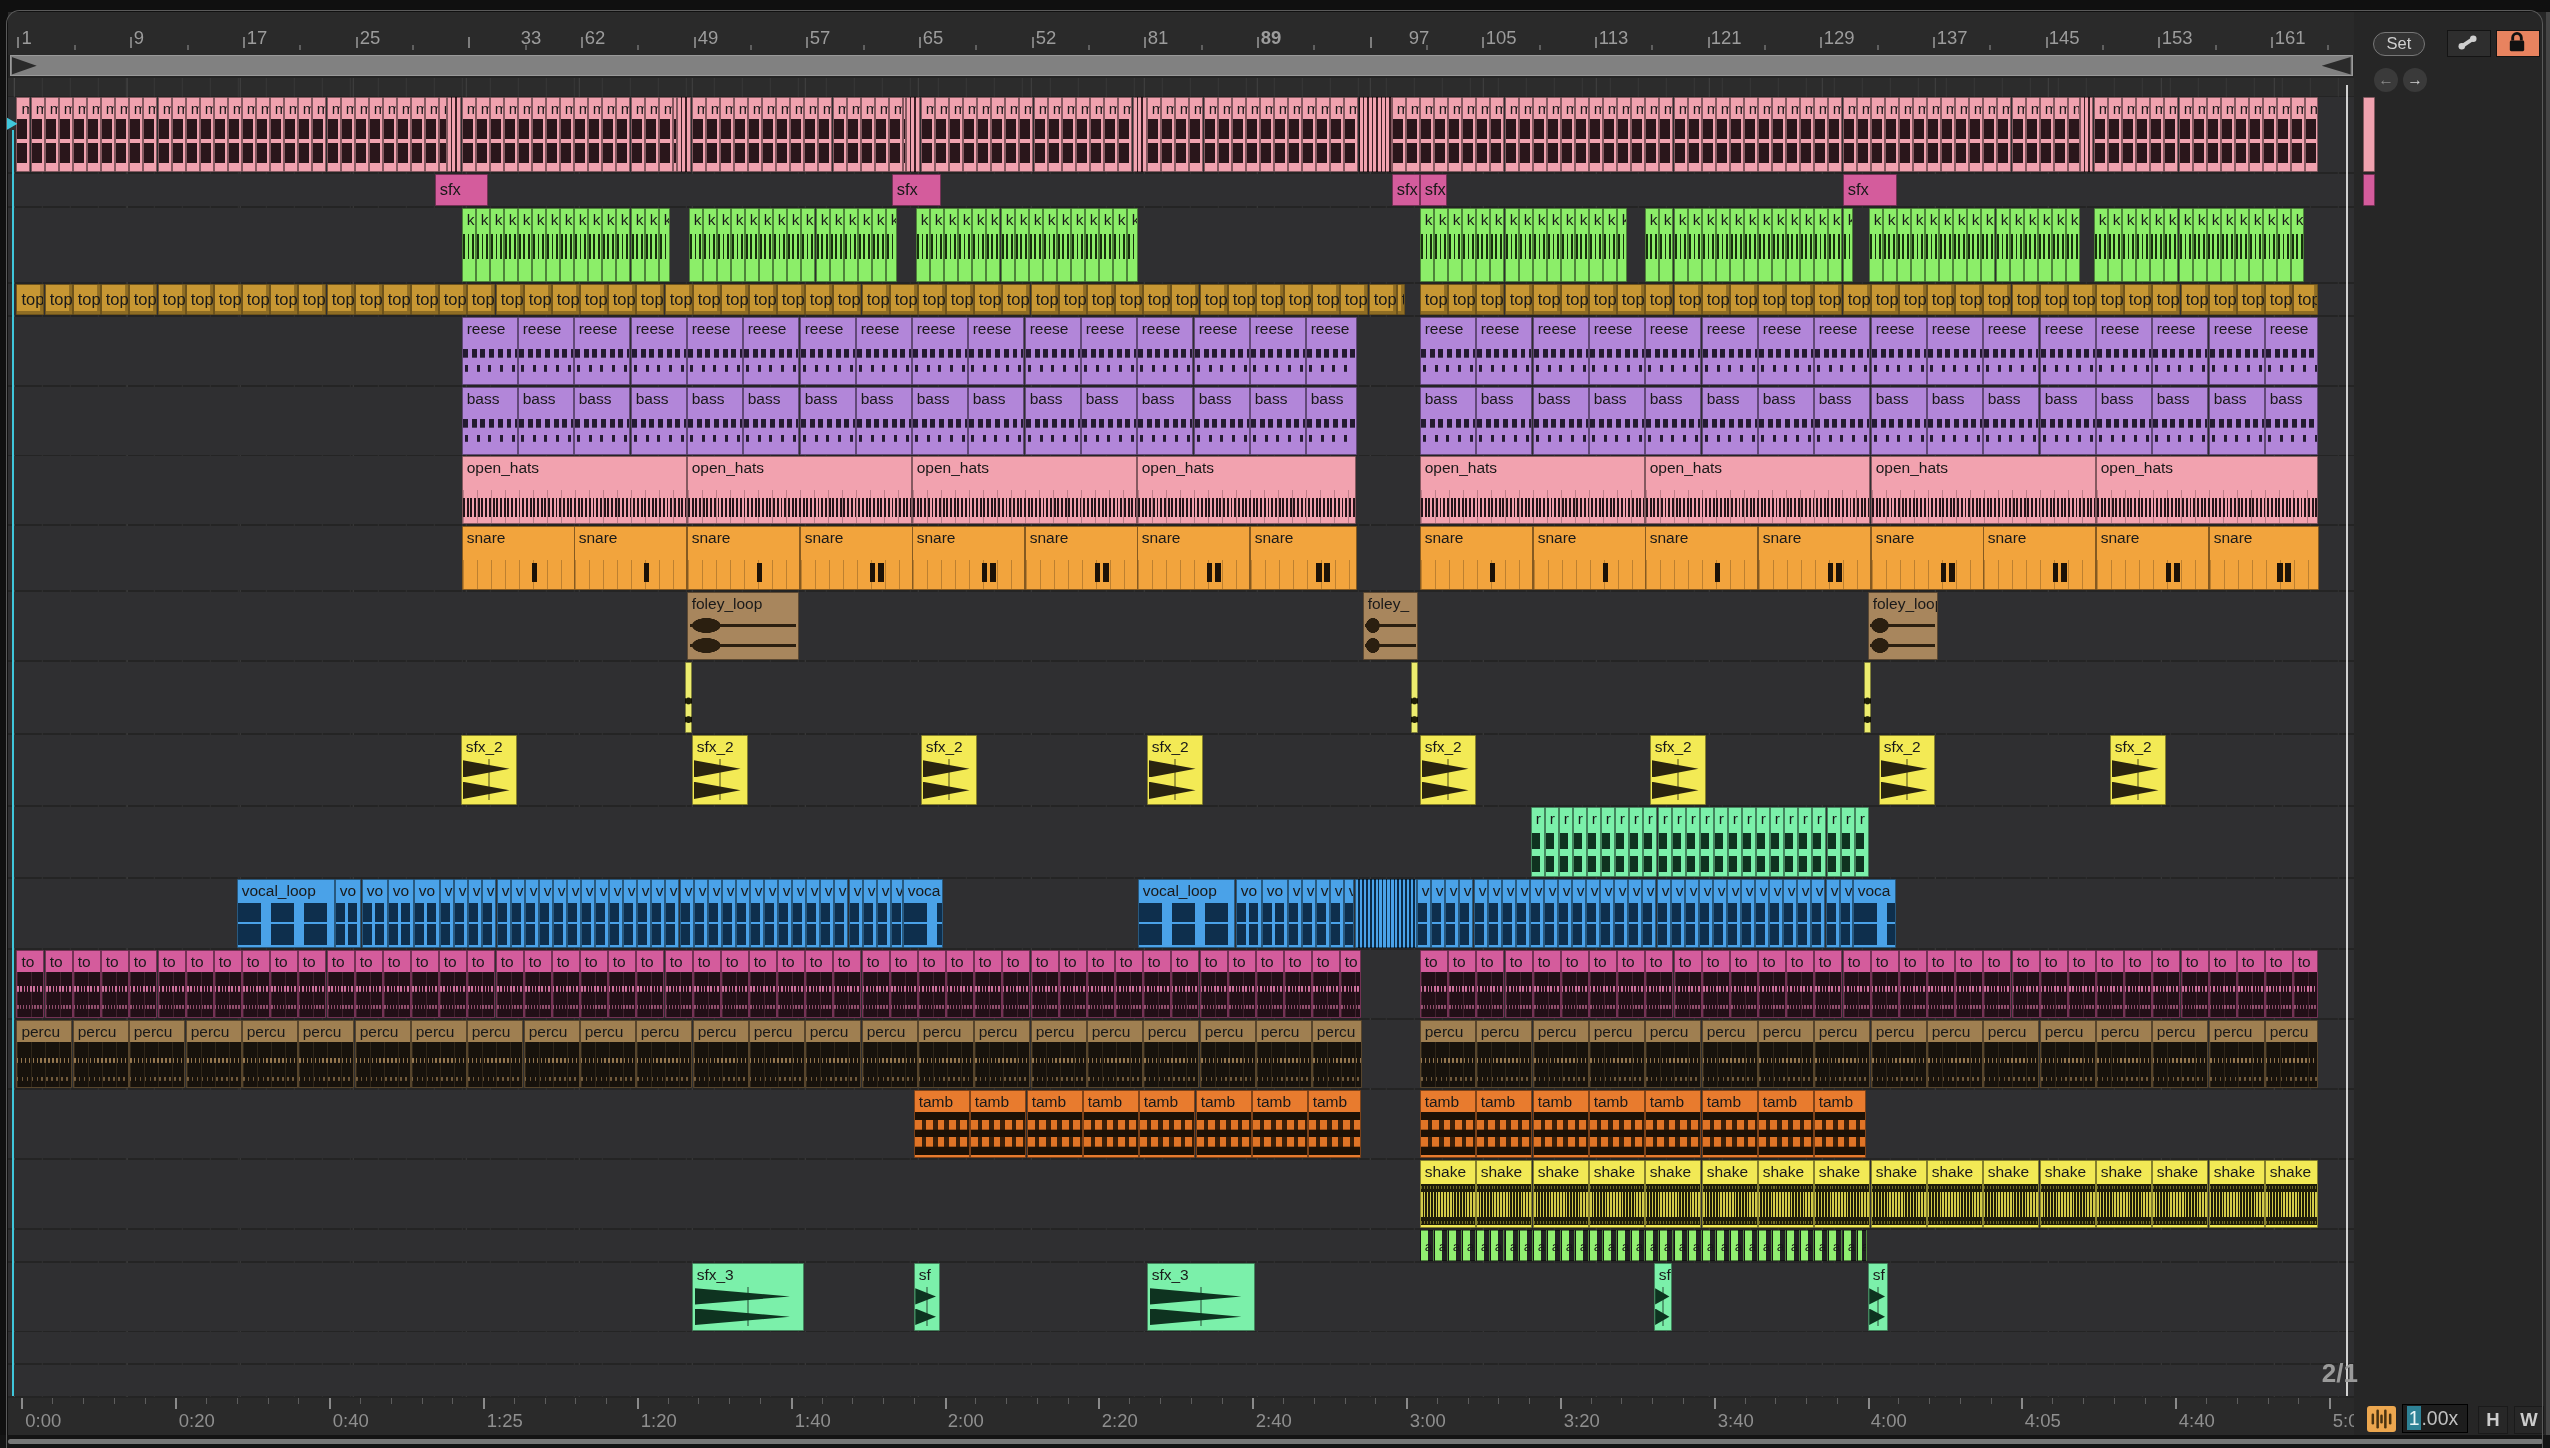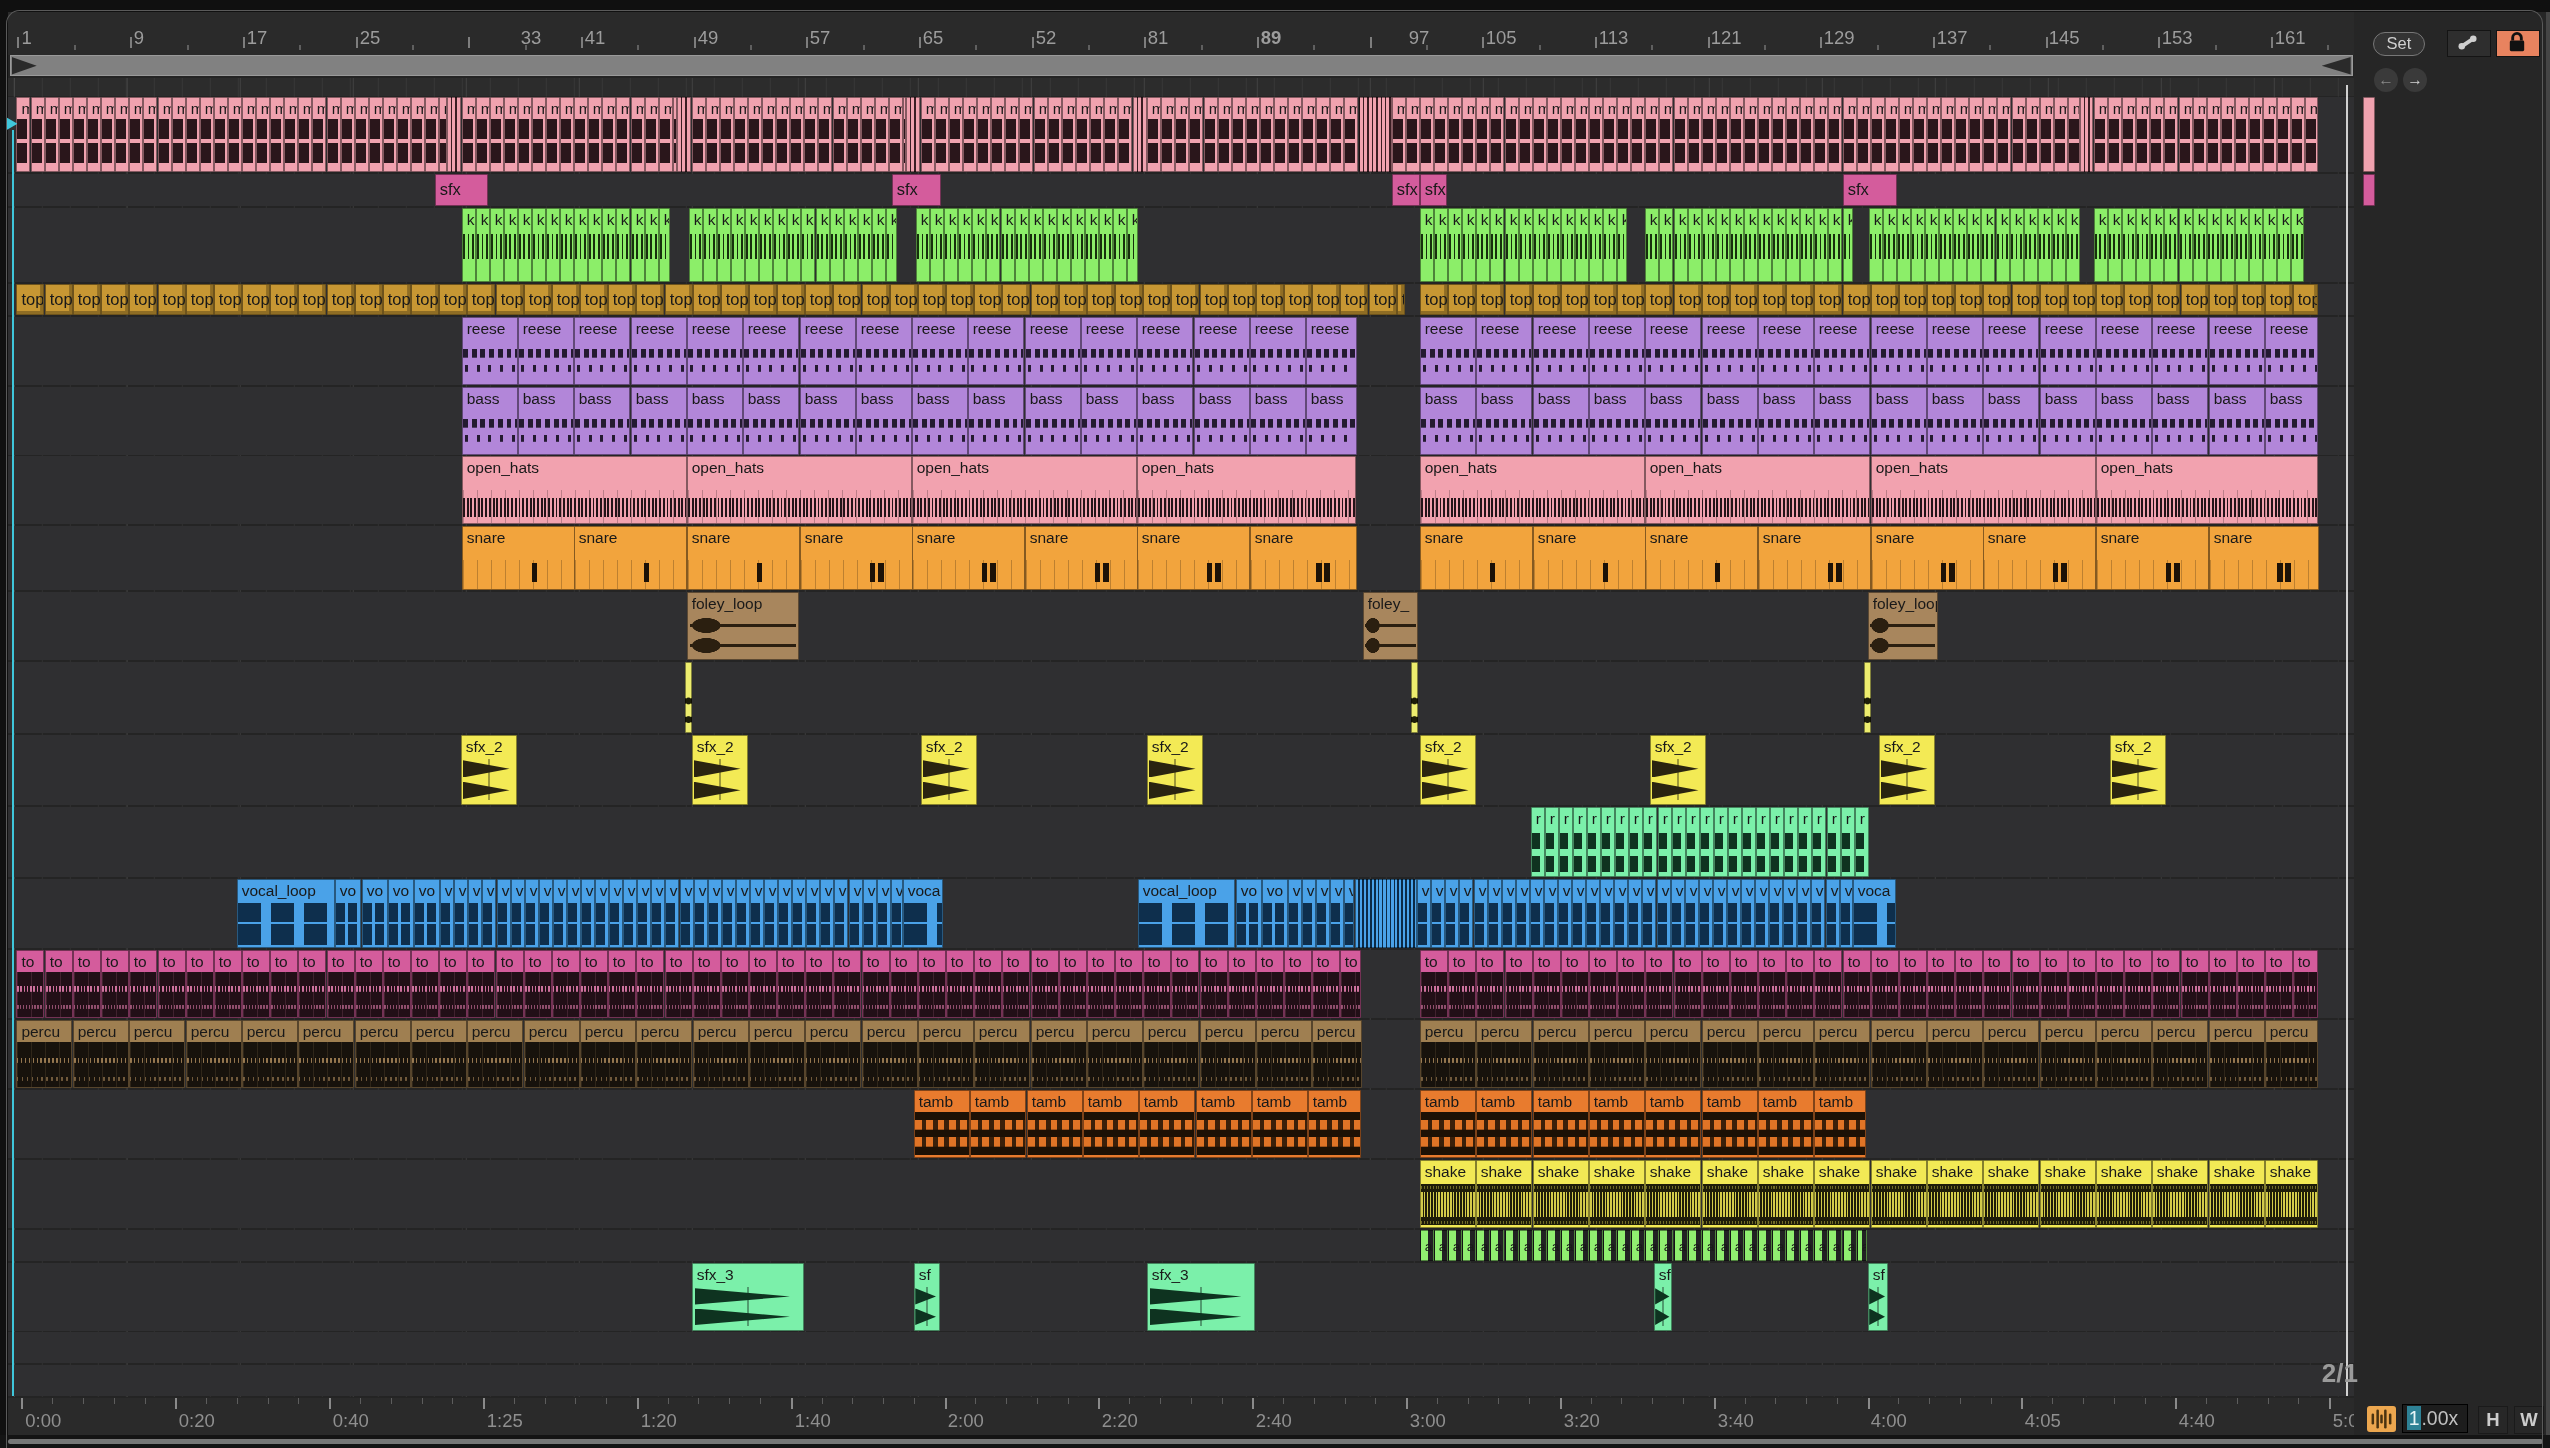--- a/index.html
+++ b/index.html
@@ -152,21 +152,21 @@
       <div class="barnum" style="left: 13.6px;">1</div>
       <div class="bartick" style="left: 122px;"></div>
       <div class="barnum" style="left: 126px;">9</div>
       <div class="bartick" style="left: 235px;"></div>
       <div class="barnum" style="left: 239px;">17</div>
       <div class="bartick" style="left: 348px;"></div>
       <div class="barnum" style="left: 352px;">25</div>
       <div class="bartick" style="left: 460px;"></div>
       <div class="barnum" style="left: 465px; margin-left: 48px;">33</div>
       <div class="bartick" style="left: 573px;"></div>
-      <div class="barnum" style="left: 577px;">41</div>
+      <div class="barnum" style="left: 577px;">62</div>
       <div class="bartick" style="left: 686px;"></div>
       <div class="barnum" style="left: 690px;">49</div>
       <div class="bartick" style="left: 798px;"></div>
       <div class="barnum" style="left: 802px;">57</div>
       <div class="bartick" style="left: 911px;"></div>
       <div class="barnum" style="left: 915px;">65</div>
       <div class="bartick" style="left: 1024px;"></div>
       <div class="barnum" style="left: 1028px;">52</div>
       <div class="bartick" style="left: 1136px;"></div>
       <div class="barnum" style="left: 1140px;">81</div>

